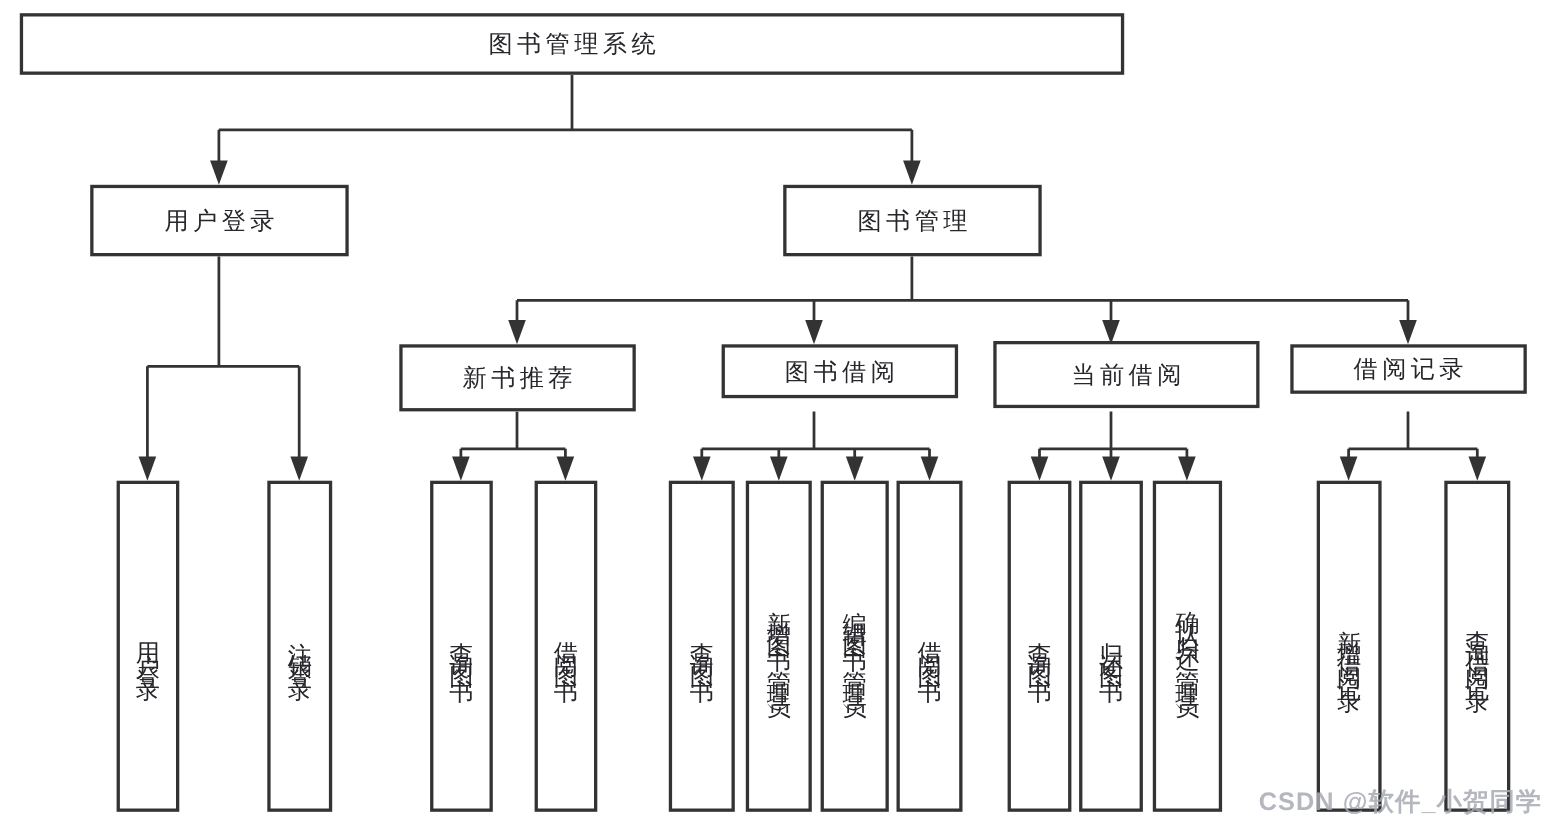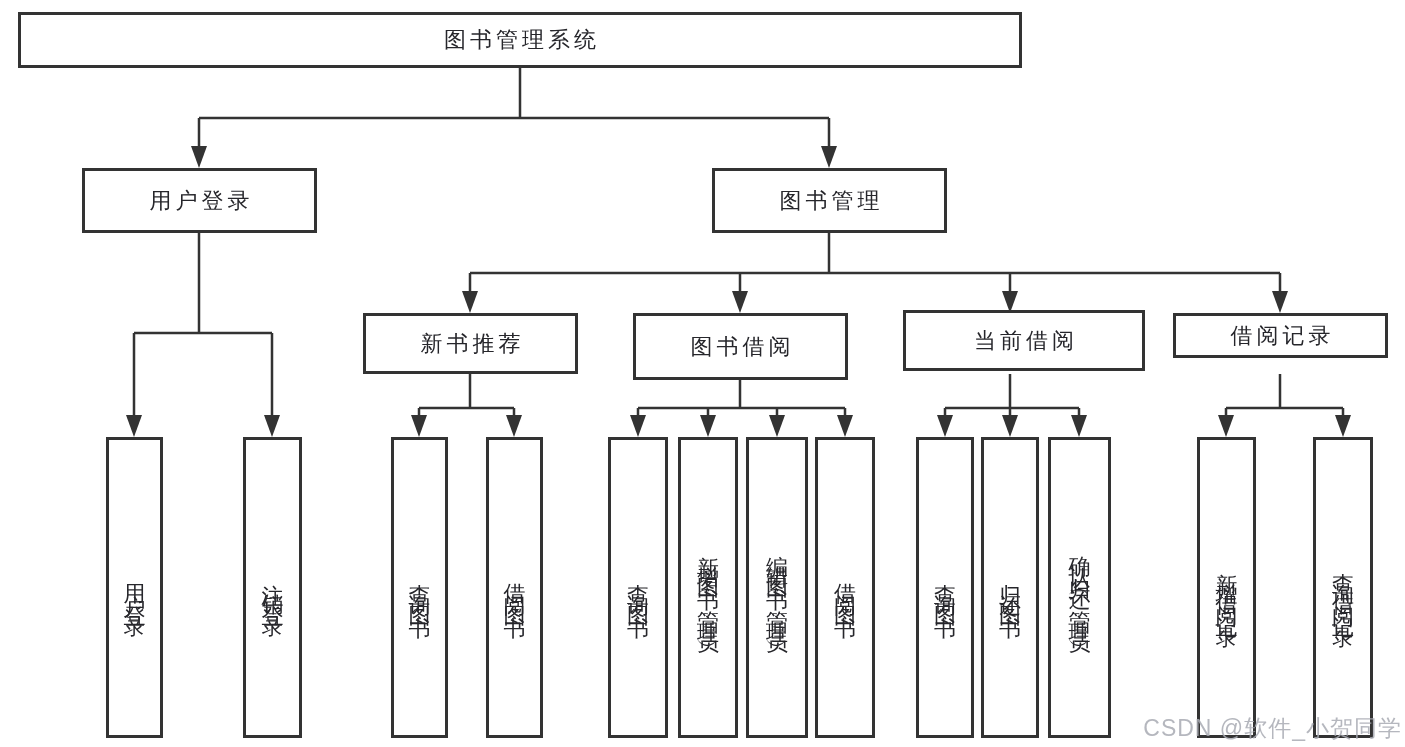--- a/index.html
+++ b/index.html
@@ -15,21 +15,21 @@
   }
   .hbox{font-size:22px;letter-spacing:4px;}
   .hbox .lbl{transform:translateX(2px);white-space:nowrap;}
   .vbox{top:437px;height:301px;}
   .vbox .lbl{
     writing-mode:vertical-rl;text-orientation:mixed;
     font-size:22px;letter-spacing:11px;line-height:1;white-space:nowrap;
   }
   .watermark{
     position:absolute;right:3px;bottom:3px;z-index:5;
-    font-size:23px;color:rgba(168,170,179,0.85);letter-spacing:1px;white-space:nowrap;
+    font-size:23px;color:rgba(168,170,179,0.85);letter-spacing:1px;white-space:nowrap;font-weight:bold;
   }
 </style>
 </head>
 <body>
 
 <div class="canvas">
 
   <svg class="edges" width="1405" height="747" viewBox="0 0 1405 747">
     <g stroke="#333333" stroke-width="2.5" fill="none">
       <path d="M520 68 V118 M199 118 H829 M199 118 V150 M829 118 V150"></path>
@@ -70,21 +70,21 @@
   <div class="hbox" style="left:82px;top:168px;width:235px;height:65px">
     <span class="lbl">用户登录</span>
   </div>
   <div class="hbox" style="left:363px;top:313px;width:215px;height:61px">
     <span class="lbl">新书推荐</span>
   </div>
 
   <div class="hbox" style="left:712px;top:168px;width:235px;height:65px">
     <span class="lbl">图书管理</span>
   </div>
-  <div class="hbox" style="left:633px;top:313px;width:215px;height:67px">
+  <div class="hbox" style="left:656px;top:313px;width:215px;height:49px">
     <span class="lbl">图书借阅</span>
   </div>
   <div class="hbox" style="left:903px;top:310px;width:242px;height:61px">
     <span class="lbl">当前借阅</span>
   </div>
   <div class="hbox" style="left:1173px;top:313px;width:215px;height:45px">
     <span class="lbl">借阅记录</span>
   </div>
 
   <div class="vbox" style="left:106px;width:57px">

